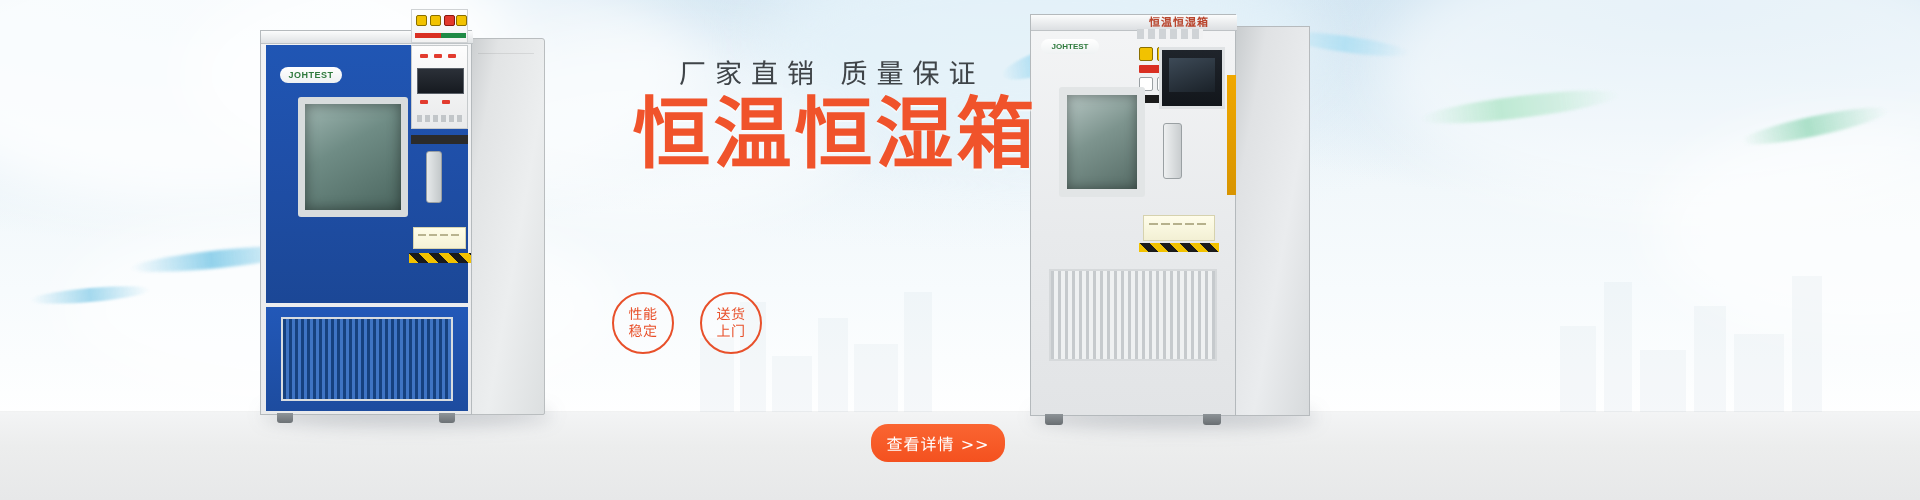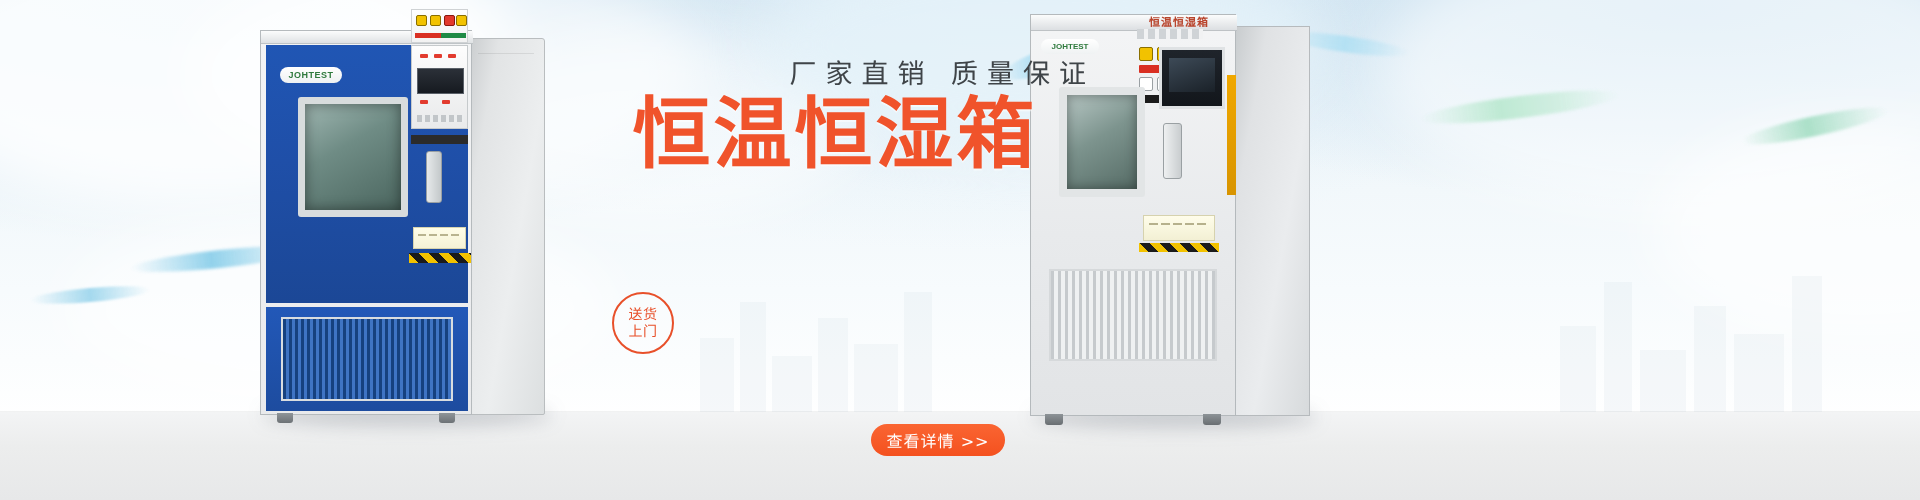--- a/index.html
+++ b/index.html
@@ -78,21 +78,21 @@
     background:linear-gradient(to bottom,#f3f4f5 0%,#eceded 40%,#e7e8e9 100%);
   }
   .ground-line{ position:absolute; left:0; right:0; bottom:88px; height:1px; background:rgba(0,0,0,.05); }
 
   
   .copy{ position:absolute; left:575px; top:52px; width:520px; }
 
   .eyebrow{
     font-family:"DejaVu Sans","Liberation Sans",sans-serif;
     font-size:27px; letter-spacing:9px; color:#3f4448;
-    text-align:right; white-space:nowrap; font-weight:400;
+    text-align:left; white-space:nowrap; font-weight:400;
     margin-left:104px;
   }
 
   .headline{
     margin-top:4px; text-align:center; white-space:nowrap;
     font-family:"DejaVu Sans","Liberation Sans",sans-serif;
     font-size:78px; font-weight:700; line-height:1.0;
     letter-spacing:3px; color:#f0532b;
     text-shadow:0 2px 0 rgba(255,255,255,.5);
   }
@@ -117,21 +117,21 @@
     align-items:center; justify-content:center;
     color:#e8502a; font-size:14px; line-height:1.25;
     font-family:"DejaVu Sans","Liberation Sans",sans-serif;
     background:rgba(255,255,255,.22);
     letter-spacing:.5px; white-space:nowrap;
   }
 
   
   .cta{
     position:absolute; left:871px; top:424px;
-    width:134px; height:32px; border-radius:17px;
+    width:134px; height:38px; border-radius:17px;
     background:linear-gradient(180deg,#fa6532 0%,#f4511f 100%);
     color:#fff; font-size:16px; letter-spacing:1px;
     display:flex; align-items:center; justify-content:center;
     font-family:"DejaVu Sans","Liberation Sans",sans-serif;
     cursor:pointer; border:none; white-space:nowrap;
   }
 
   
   .unit{ position:absolute; }
 
@@ -344,20 +344,24 @@
     </div>
   </div>
 
   <div class="copy">
     <div class="eyebrow">厂家直销  质量保证</div>
     <div class="headline">恒温恒湿箱</div>
   </div>
 
   <div class="circles">
     <div class="circle">
+      <span>性能</span>
+      <span>稳定</span>
+    </div>
+    <div class="circle">
       <span>送货</span>
       <span>上门</span>
     </div>
   </div>
 
   <button class="cta">查看详情 &gt;&gt;</button>
 
 </div>
 
 </body></html>

